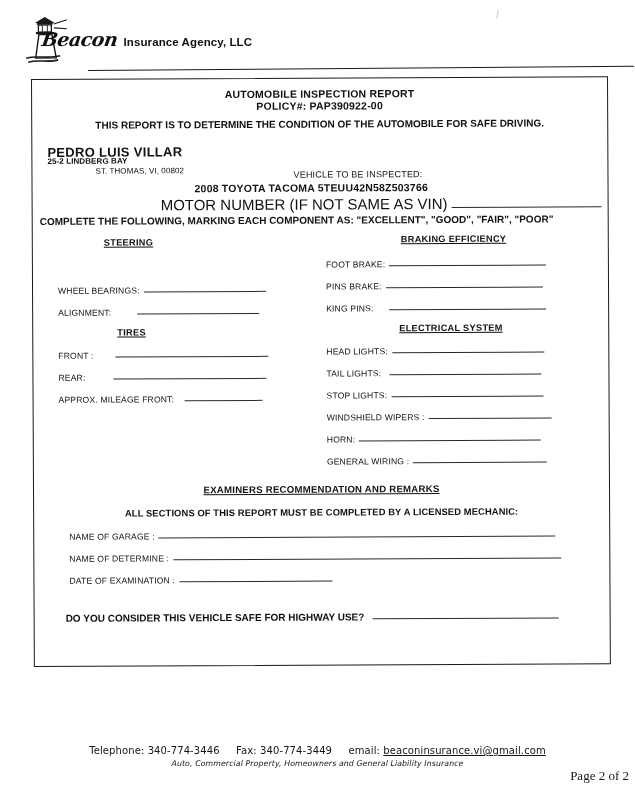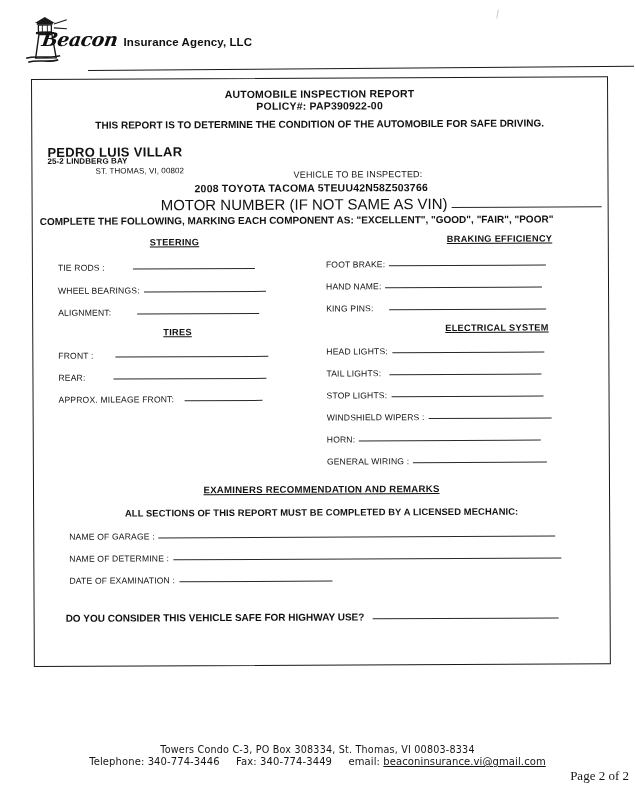--- a/index.html
+++ b/index.html
@@ -135,21 +135,20 @@
     font-size: 10px;
     font-weight: bold;
     white-space: nowrap;
   }
 
   .section-heading {
     font-size: 9.2px;
     font-weight: bold;
     text-decoration: underline;
     letter-spacing: 0.3px;
-    margin-left: 46px;
   }
 
   .field-row {
     position: absolute;
     display: flex;
     align-items: baseline;
     white-space: nowrap;
   }
   .field-label {
     font-size: 8.6px;
@@ -273,40 +272,36 @@
   <div class="abs" id="vehicle-label" style="left:226px; top:92px;">VEHICLE TO BE INSPECTED:</div>
   <div class="abs" id="vehicle-value" style="left:163px; top:104px;">2008 TOYOTA TACOMA 5TEUU42N58Z503766</div>
   <div class="abs" style="left:129px; top:118px; display:flex; align-items:baseline;">
     <span id="motor-label">MOTOR NUMBER (IF NOT SAME AS VIN)</span>
     <span class="field-rule" style="width:150px;"></span>
   </div>
 
   <div class="abs" id="complete-instruction" style="left:8px; top:137px;">COMPLETE THE FOLLOWING, MARKING EACH COMPONENT AS: "EXCELLENT",  "GOOD",   "FAIR",   "POOR"</div>
 
   <div class="abs section-heading" style="left:72px; top:159px;">STEERING</div>
-  <div class="field-row" style="left:26px; top:184px;">
-    <span class="field-label">TIE RODS :</span>
-    <span class="field-rule" style="width:122px; margin-left:28px;"></span>
-  </div>
   <div class="field-row" style="left:26px; top:207px;">
     <span class="field-label">WHEEL BEARINGS:</span>
     <span class="field-rule" style="width:122px;"></span>
   </div>
   <div class="field-row" style="left:26px; top:229px;justify-content:center;">
     <span class="field-label">ALIGNMENT:</span>
     <span class="field-rule" style="width:122px; margin-left:26px;"></span>
   </div>
 
   <div class="abs section-heading" style="left:369px; top:157px;">BRAKING EFFICIENCY</div>
   <div class="field-row" style="left:294px; top:182px;">
     <span class="field-label">FOOT BRAKE:</span>
     <span class="field-rule" style="width:157px;"></span>
   </div>
   <div class="field-row" style="left:294px; top:204px;">
-    <span class="field-label">HAND NAME:</span>
+    <span class="field-label">PINS BRAKE:</span>
     <span class="field-rule" style="width:157px;"></span>
   </div>
   <div class="field-row" style="left:294px; top:226px;">
     <span class="field-label">KING PINS:</span>
     <span class="field-rule" style="width:157px; margin-left:16px;"></span>
   </div>
 
   <div class="abs section-heading" style="left:85px; top:249px;">TIRES</div>
   <div class="field-row" style="left:26px; top:272px;">
     <span class="field-label">FRONT :</span>
@@ -364,26 +359,26 @@
   </div>
 
   <div class="abs" style="left:32px; top:534px; display:flex; align-items:baseline;">
     <span id="highway-question">DO YOU CONSIDER THIS VEHICLE SAFE FOR HIGHWAY USE?</span>
     <span class="field-rule" style="width:186px; margin-left:8px;"></span>
   </div>
 
 </div>
 
 <div id="footer">
-  <div id="footer-address">Towers Condo C-3, PO Box 308334, St. Thomas, VI  00803-8334</div>
   <div id="footer-contact">
     <span>Telephone:</span>
     <span>340-774-3446</span>
     &nbsp;&nbsp;&nbsp;
     <span>Fax:</span>
     <span>340-774-3449</span>
     &nbsp;&nbsp;&nbsp;
     <span>email:</span>
     <span id="footer-email">beaconinsurance.vi@gmail.com</span>
   </div>
+  <div id="footer-tagline">Auto, Commercial Property, Homeowners and General Liability Insurance</div>
 </div>
 
 <div id="page-number">Page 2 of 2</div>
 
 </body></html>

